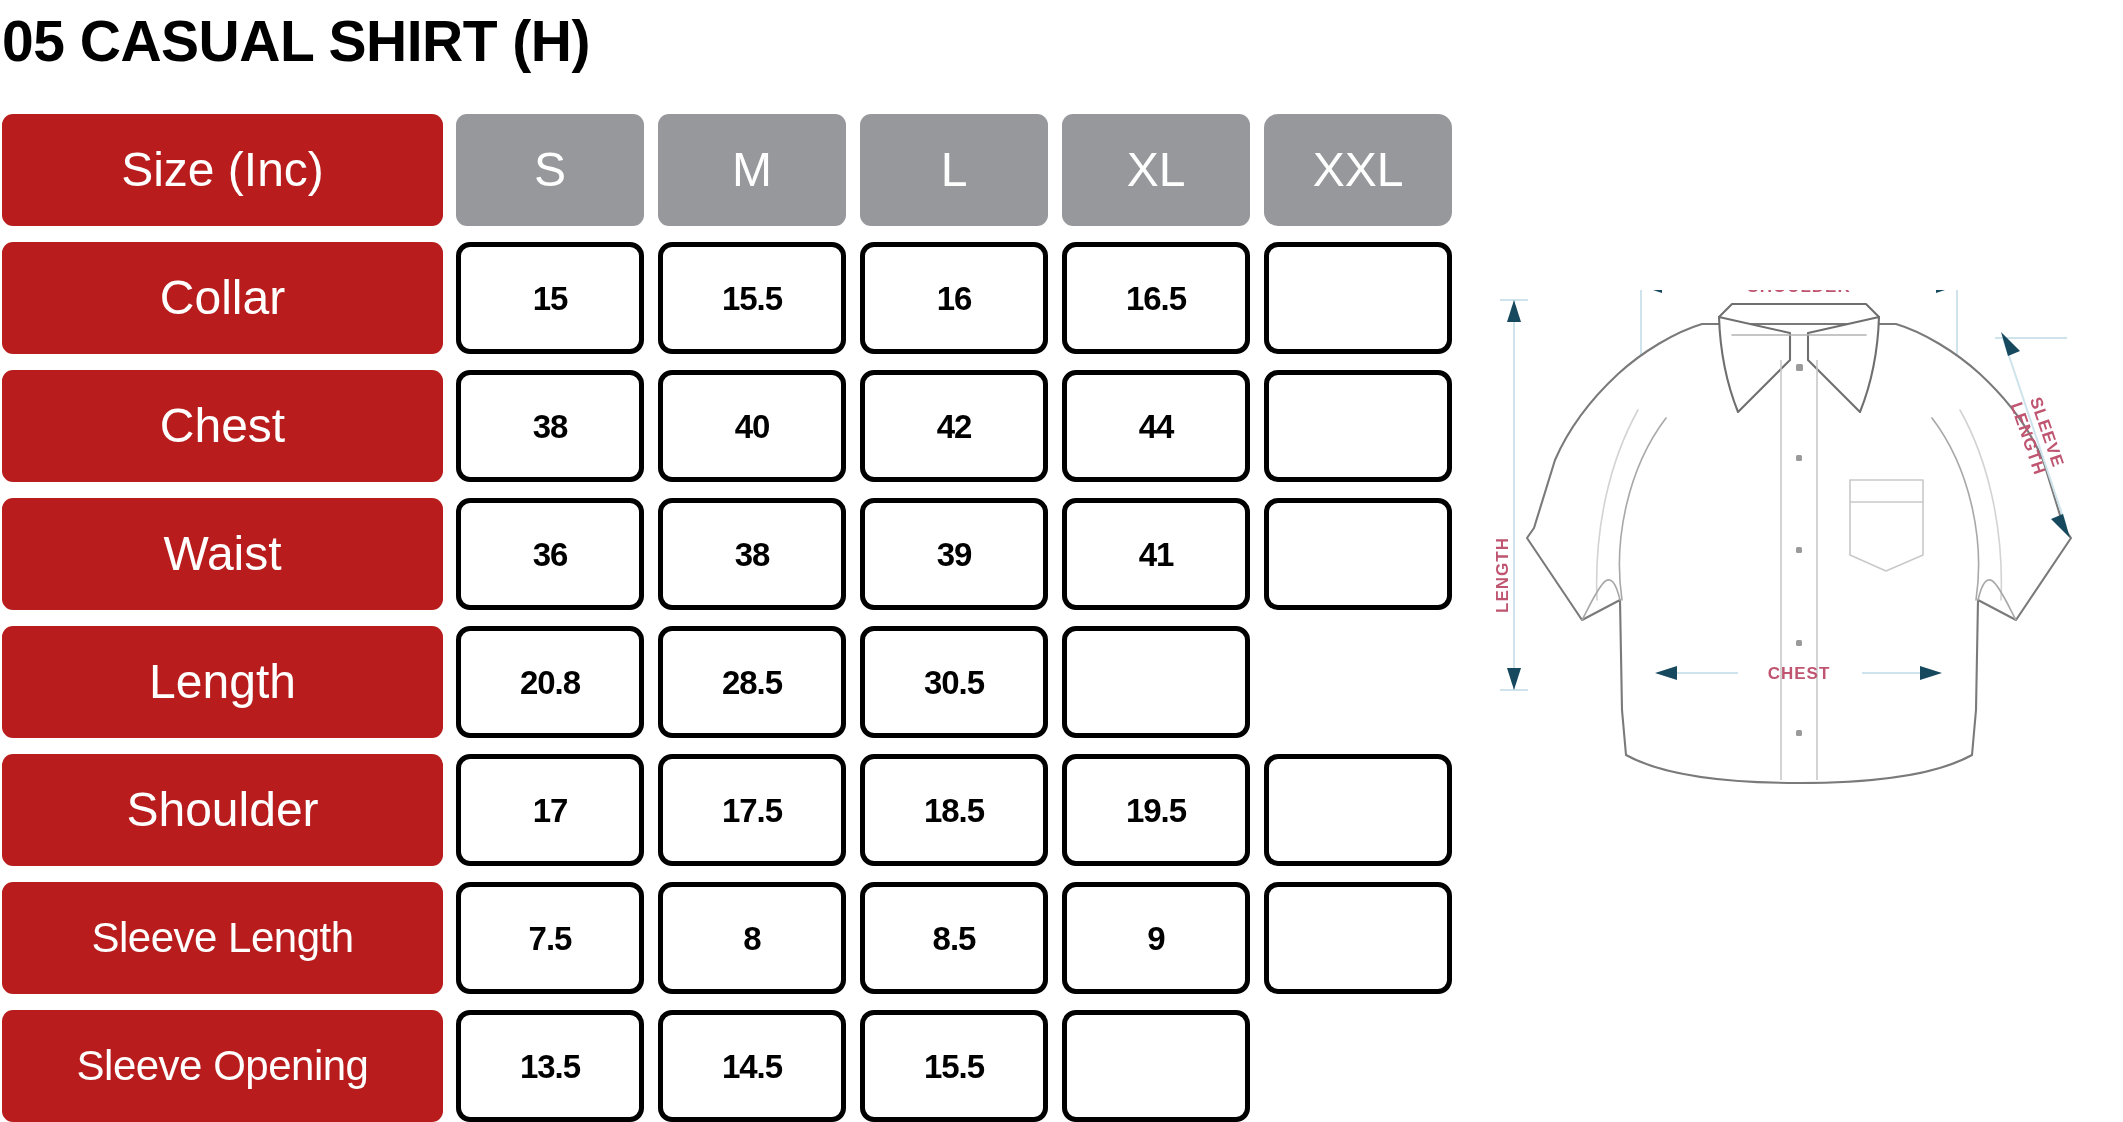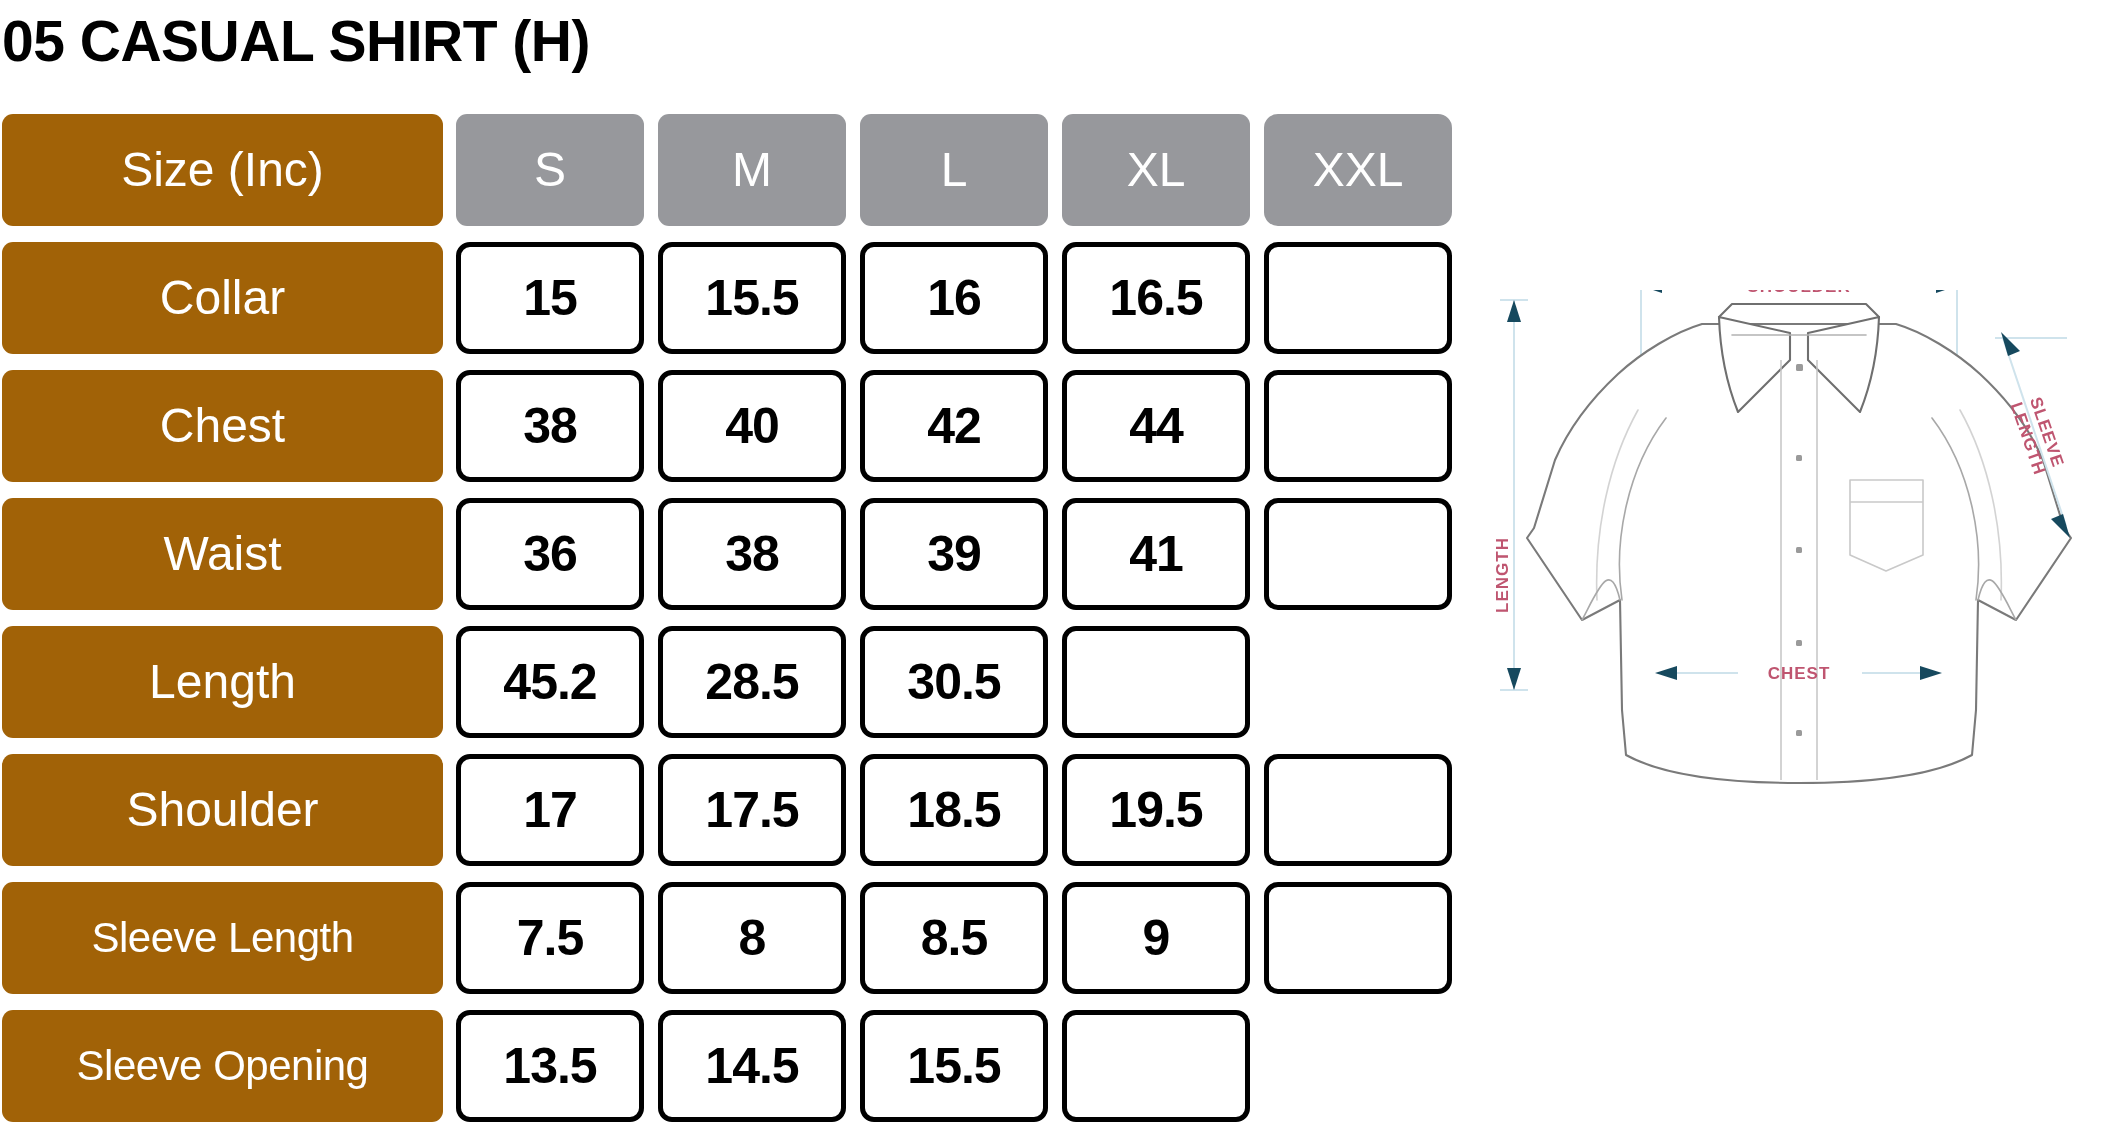--- a/index.html
+++ b/index.html
@@ -48,21 +48,21 @@
     align-items: center;
     justify-content: center;
     text-align: center;
     line-height: 1;
   }
 
   
   .cell-label {
     width: 441px;
     flex: 0 0 441px;
-    background: #a16207;
+    background: #b91c1c;
     border-radius: 11px;
     color: #ffffff;
     font-size: 48px;
     font-weight: normal;
     margin-right: 13px;
     padding: 0 22px;
     white-space: nowrap;
   }
   .cell-label.tight {
     font-size: 42px;
@@ -82,21 +82,21 @@
   .cell-size:last-child { margin-right: 0; border-radius: 14px; }
 
   
   .cell-value {
     width: 188px;
     flex: 0 0 188px;
     background: #ffffff;
     border: 5px solid #000000;
     border-radius: 14px;
     color: #000000;
-    font-size: 50px;
+    font-size: 33px;
     font-weight: bold;
     margin-right: 14px;
     letter-spacing: -1px;
   }
   .cell-value:last-child { margin-right: 0; }
   .cell-value.empty { color: transparent; }
 
   
   #shirt-diagram {
     position: absolute;
@@ -156,21 +156,21 @@
     <div class="cell cell-label">Waist</div>
     <div class="cell cell-value">36</div>
     <div class="cell cell-value">38</div>
     <div class="cell cell-value">39</div>
     <div class="cell cell-value">41</div>
     <div class="cell cell-value empty"></div>
   </div>
 
   <div class="table-row">
     <div class="cell cell-label">Length</div>
-    <div class="cell cell-value">45.2</div>
+    <div class="cell cell-value">20.8</div>
     <div class="cell cell-value">28.5</div>
     <div class="cell cell-value">30.5</div>
     <div class="cell cell-value empty"></div>
   </div>
 
   <div class="table-row">
     <div class="cell cell-label">Shoulder</div>
     <div class="cell cell-value">17</div>
     <div class="cell cell-value">17.5</div>
     <div class="cell cell-value">18.5</div>

